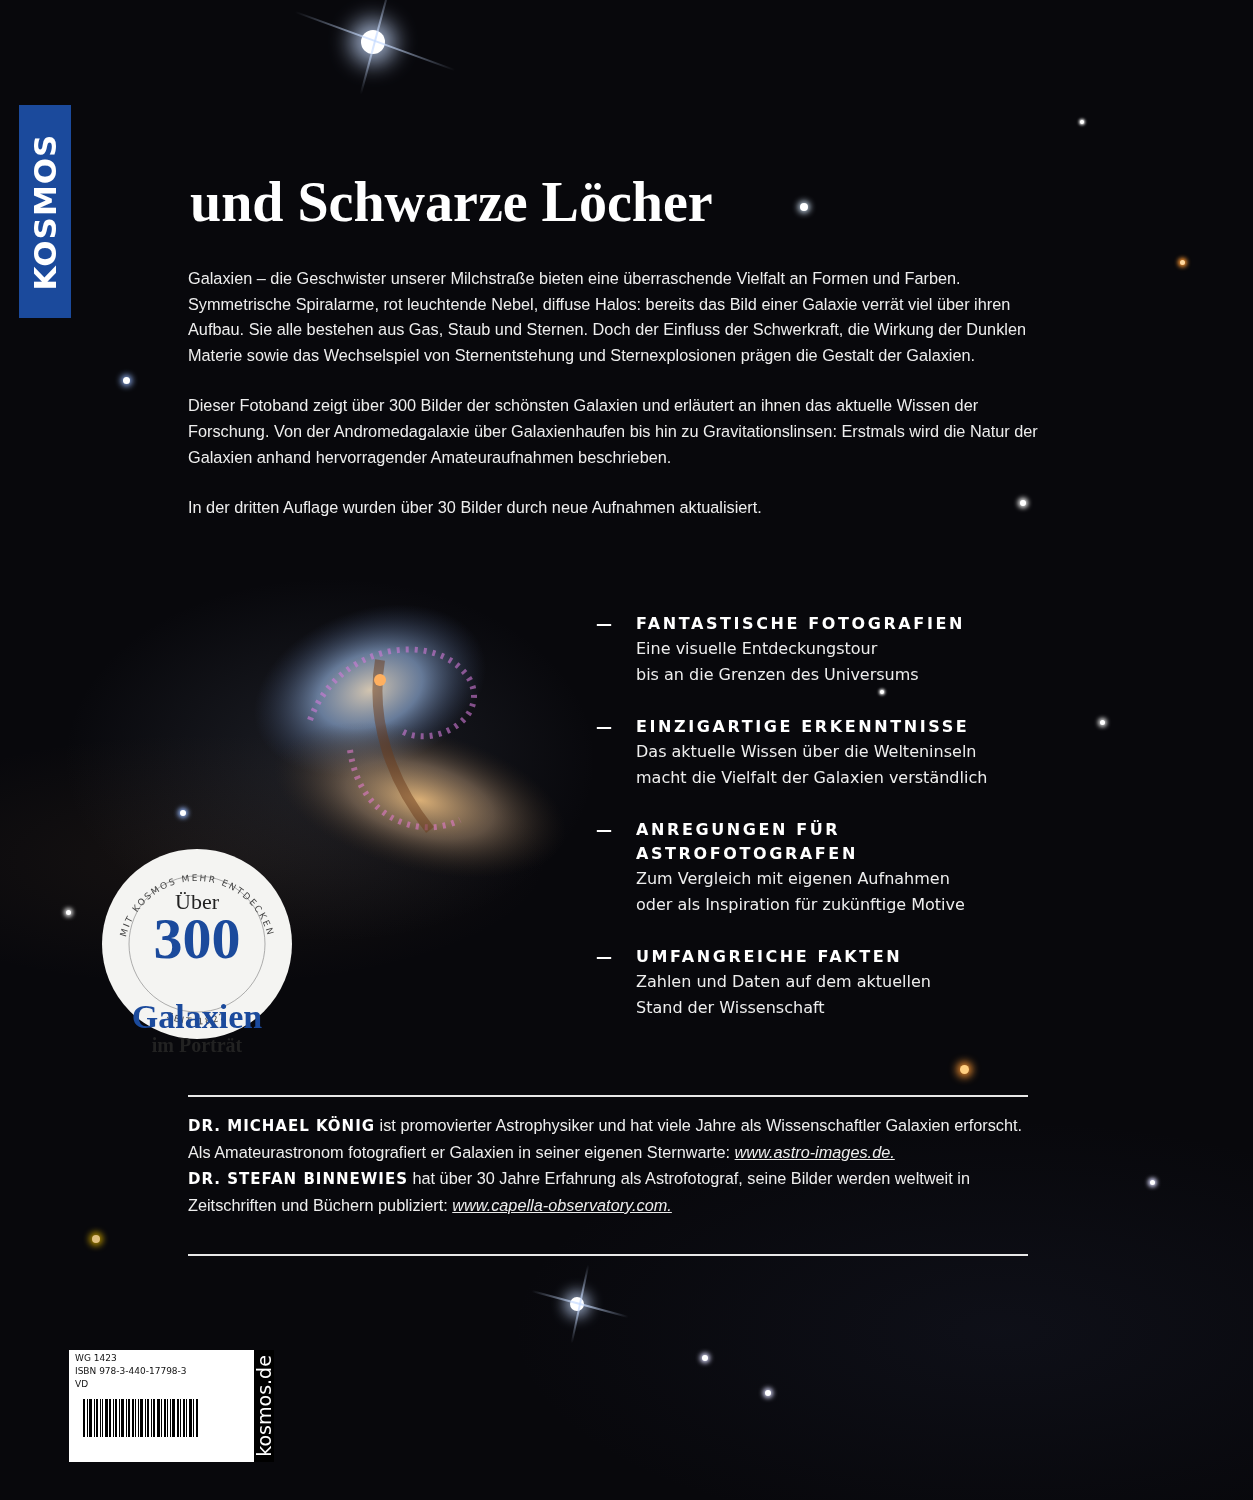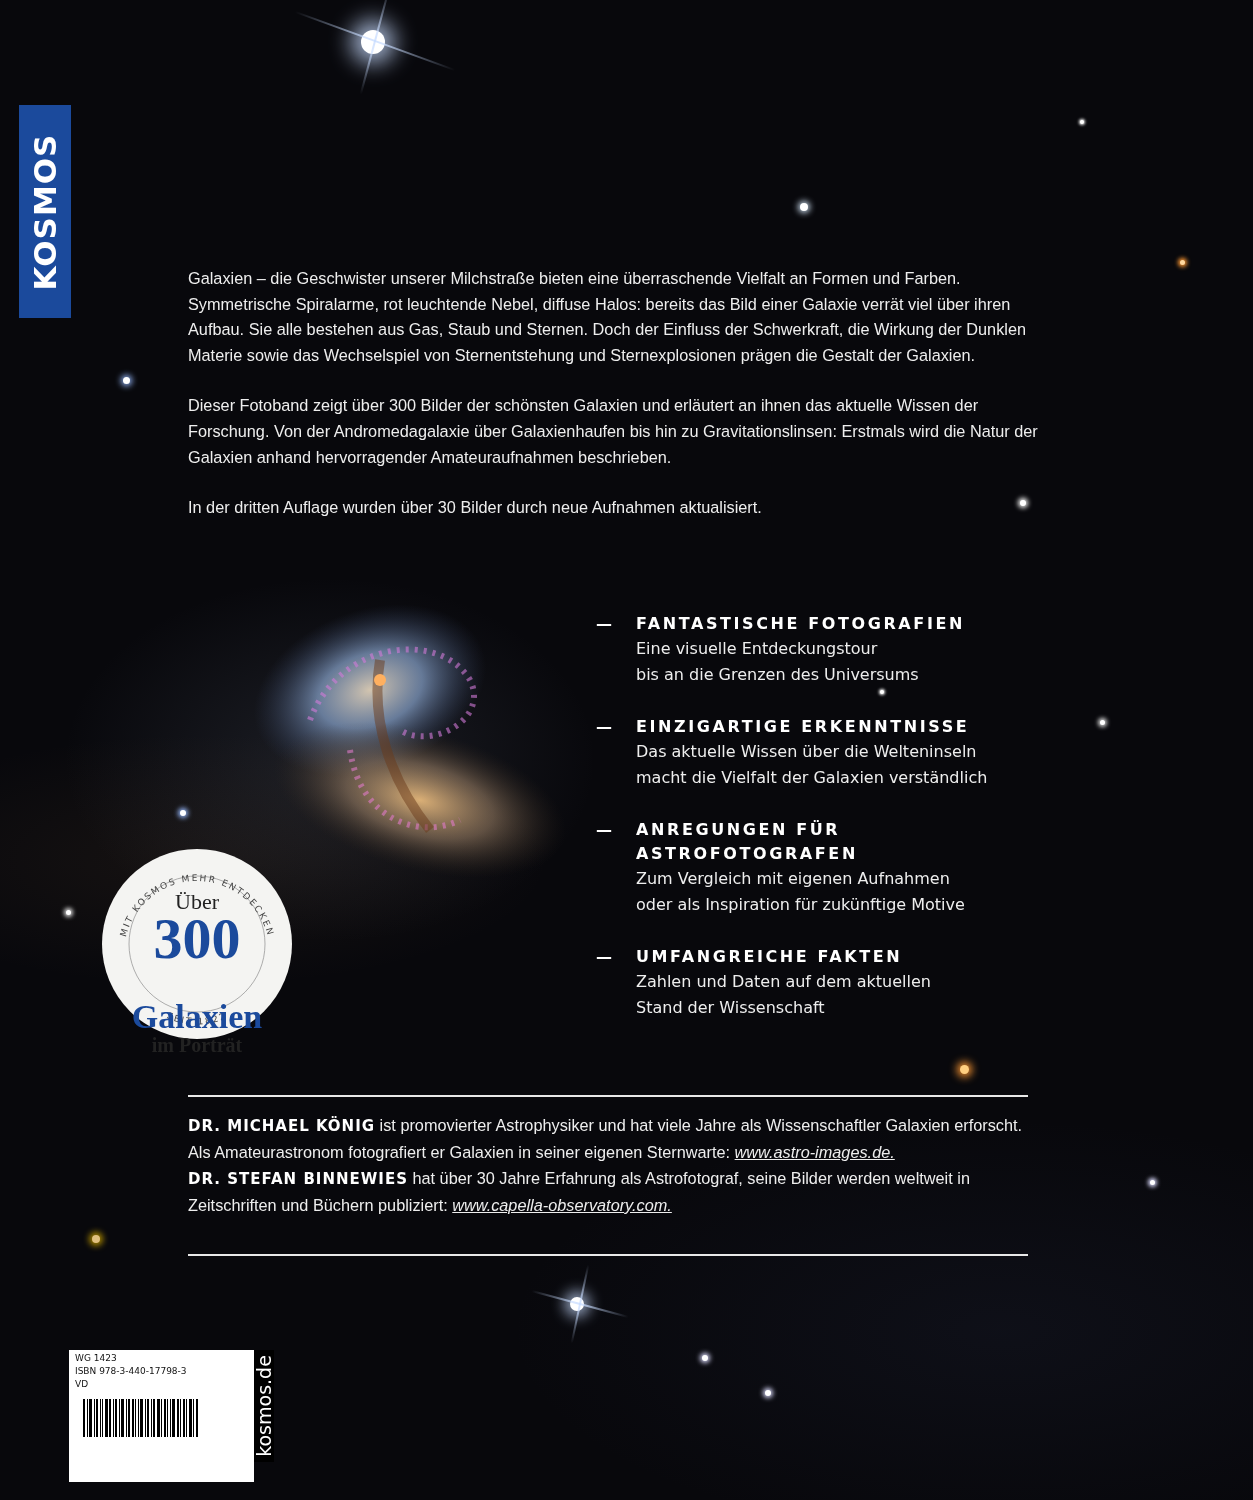--- a/index.html
+++ b/index.html
@@ -63,21 +63,21 @@
   .seal-port { font-size:20px; color:#222; font-weight:bold; line-height:24px; }
   .rule { position:absolute; left:188px; width:840px; height:2px; background:#e8e8e8; }
   .authors {
     position:absolute; left:188px; top:1112px; width:850px;
     font-family:"Liberation Sans", sans-serif;
     font-size:16.3px; line-height:26px; color:#eee;
   }
   .authors b { font-family:"DejaVu Sans", sans-serif; font-size:15px; letter-spacing:1px; color:#fff; }
   .authors i { font-style:italic;text-decoration:underline; }
   .barcode-box {
-    position:absolute; left:69px; top:1350px; width:185px; height:132px;
+    position:absolute; left:69px; top:1350px; width:185px; height:112px;
     background:#fff; color:#111; font-family:"DejaVu Sans", sans-serif;
   }
   .barcode-meta { position:absolute; left:6px; top:2px; font-size:9px; line-height:13px; }
   .bars { position:absolute; left:14px; top:49px; width:160px; height:38px; display:flex; align-items:stretch; }
   .bars i { display:block; background:#000; margin-right:1.5px; }
   .barcode-num { position:absolute; left:4px; top:84px; font-size:22px; letter-spacing:1px; line-height:24px; }
   .kosmos-url {
     position:absolute; left:254px; top:1350px; width:20px; height:112px;
     background:#000; display:flex; align-items:center; justify-content:center;
   }
@@ -111,20 +111,21 @@
   <div class="star" style="left:880px;top:690px;width:4px;height:4px;box-shadow:0 0 3px 1px #fff;"></div>
   <div class="star" style="left:92px;top:1235px;width:8px;height:8px;background:#e0c080;box-shadow:0 0 6px 3px #a80;"></div>
 </div>
 
 <div class="kosmos-logo">
   <span>KOSMOS</span>
 </div>
 
 <h1 class="headline">
   <br>
+  <span>und Schwarze Löcher</span>
 </h1>
 
 <div class="intro">
   <p>Galaxien – die Geschwister unserer Milchstraße bieten eine überraschende Vielfalt an Formen und Farben. Symmetrische Spiralarme, rot leuchtende Nebel, diffuse Halos: bereits das Bild einer Galaxie verrät viel über ihren Aufbau. Sie alle bestehen aus Gas, Staub und Sternen. Doch der Einfluss der Schwerkraft, die Wirkung der Dunklen Materie sowie das Wechselspiel von Sternentstehung und Sternexplosionen prägen die Gestalt der Galaxien.</p>
   <p>Dieser Fotoband zeigt über 300 Bilder der schönsten Galaxien und erläutert an ihnen das aktuelle Wissen der Forschung. Von der Andromedagalaxie über Galaxienhaufen bis hin zu Gravitationslinsen: Erstmals wird die Natur der Galaxien anhand hervorragender Amateuraufnahmen beschrieben.</p>
   <p>In der dritten Auflage wurden über 30 Bilder durch neue Aufnahmen aktualisiert.</p>
 </div>
 
 <svg class="galaxy" viewBox="0 0 360 300">
   <defs>

